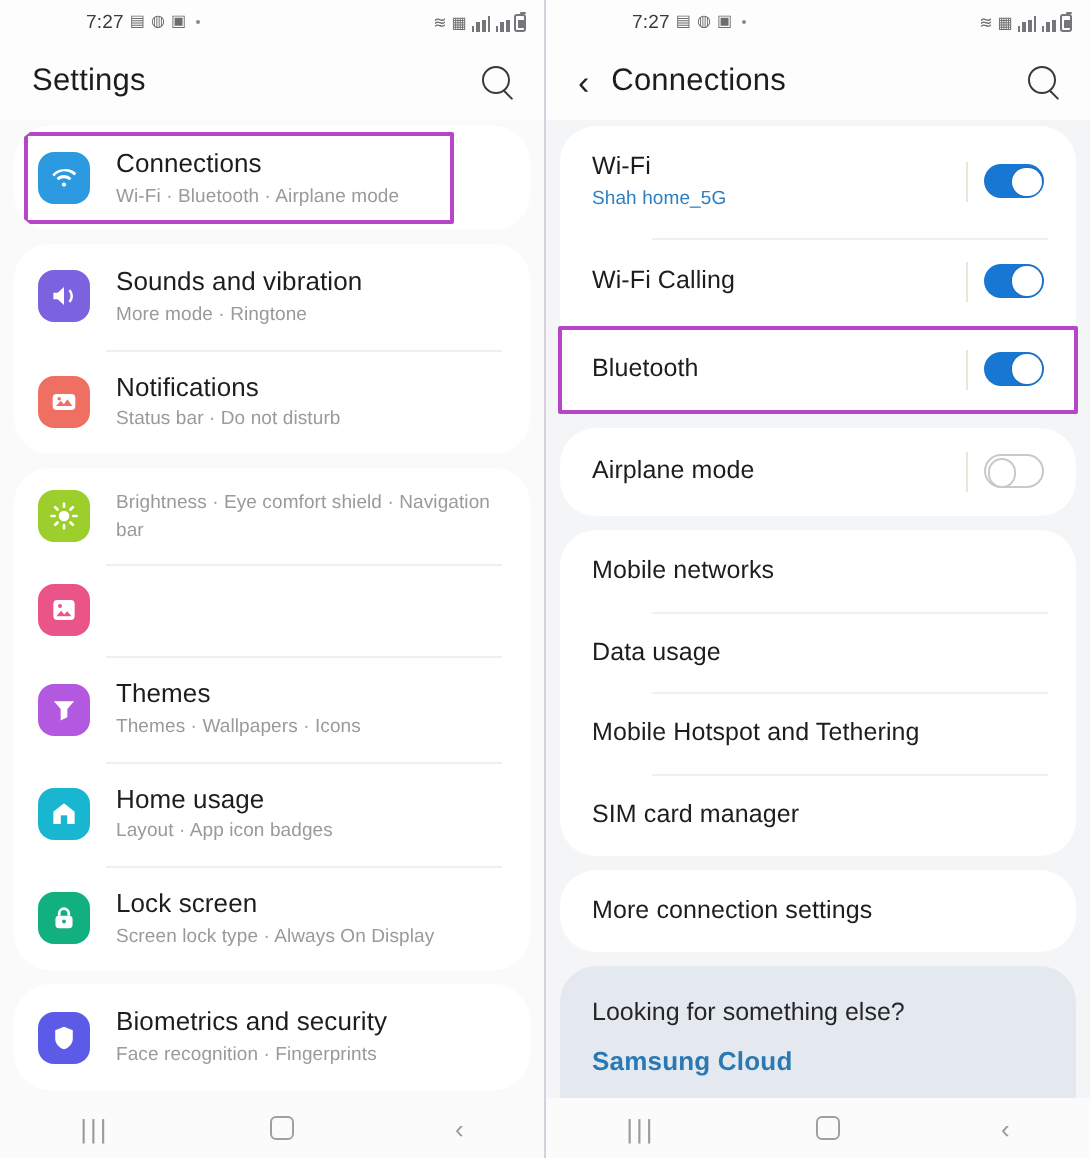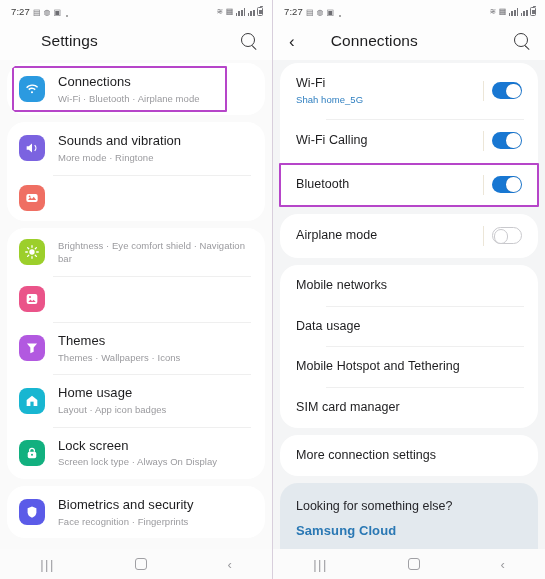--- a/index.html
+++ b/index.html
@@ -21,39 +21,39 @@
   .phone.divider-line { border-left:1px solid #d8cfdc; }
   .phone.right { width:273px; background:#f6f6f7; }
 
   
   .statusbar {
     height:22px; display:flex; align-items:center;
     justify-content:space-between;
     padding:0 9px 0 11px;
     background:#fdfdfd;
   }
-  .sb-left { display:flex; align-items:flex-end; gap:3px; }
+  .sb-left { display:flex; align-items:center; gap:3px;margin-left:32px; }
   .sb-time { font-size:9.5px; color:#3a3a3a; letter-spacing:.1px; }
   .sb-ico { font-size:8px; color:#6d6d72; line-height:1; display:inline-block; }
   .sb-dot { width:2px;height:2px;border-radius:50%;background:#8a8a8a;display:inline-block;margin-left:2px;}
   .sb-right { display:flex; align-items:flex-end; gap:2.5px; }
   .bars { display:flex; align-items:flex-end; gap:1px; height:8px; }
   .bars i { display:block; width:1.6px; background:#75757a; }
   .bars i:nth-child(1){height:3px;} .bars i:nth-child(2){height:4.5px;}
   .bars i:nth-child(3){height:6px;} .bars i:nth-child(4){height:7.5px;}
   .batt { width:6px;height:9px;border:1px solid #75757a;border-radius:1.5px;position:relative; }
   .batt::before{content:"";position:absolute;top:-2px;left:1.5px;width:3px;height:1.3px;background:#75757a;border-radius:1px;}
   .batt::after{content:"";position:absolute;bottom:.5px;left:.5px;right:.5px;height:4px;background:#75757a;}
 
   
   .appbar {
     height:38px; display:flex; align-items:center;
     padding:0 14px 0 16px; background:#fdfdfd;
   }
-  .appbar .title { font-size:15.5px; color:#1d1d1f; font-weight:400; letter-spacing:.1px;margin-left:25px; }
+  .appbar .title { font-size:15.5px; color:#1d1d1f; font-weight:400; letter-spacing:.1px; }
   .appbar .back { font-size:17px; color:#262628; margin-right:11px; line-height:1; font-weight:300; }
   .appbar .spacer { flex:1; }
   .search-ico { width:18px;height:18px;position:relative;cursor:pointer; }
   .search-ico::before{content:"";position:absolute;top:1px;left:1px;width:12px;height:12px;border:1.4px solid #3a3a3c;border-radius:50%;}
   .search-ico::after{content:"";position:absolute;bottom:1.5px;right:1px;width:6px;height:1.4px;background:#3a3a3c;transform:rotate(45deg);border-radius:1px;}
 
   
   .scroll { position:absolute; top:60px; bottom:30px; left:0; right:0; overflow:hidden; }
   .left .scroll { background:#fafafa; }
   .right .scroll { background:#f4f5f6; }
@@ -182,20 +182,24 @@
             </div>
           </div>
           <div class="row">
             <div class="icon-badge" style="background: rgb(239, 111, 99);">
               <svg viewBox="0 0 24 24" fill="#fff">
                 <rect x="3.5" y="6" width="17" height="12" rx="3"></rect>
                 <path d="M6 15l3.6-4 2.3 2.6L14.6 10l3.6 5z" fill="#ef6f63"></path>
                 <circle cx="8.4" cy="9.6" r="1.3" fill="#ef6f63"></circle>
               </svg>
             </div>
+            <div class="row-txt">
+              <div class="row-title">Notifications</div>
+              <div class="row-sub">Status bar  ·  Do not disturb</div>
+            </div>
           </div>
         </div>
         <div class="card">
           <div class="row">
             <div class="icon-badge" style="background: rgb(156, 207, 43);">
               <svg viewBox="0 0 24 24" fill="#fff">
                 <circle cx="12" cy="12" r="4"></circle>
                 <g stroke="#fff" stroke-width="2" stroke-linecap="round">
                   <path d="M12 2.6v2.4M12 19v2.4M2.6 12H5M19 12h2.4M5.4 5.4l1.7 1.7M16.9 16.9l1.7 1.7M18.6 5.4l-1.7 1.7M7.1 16.9l-1.7 1.7"></path>
                 </g>

